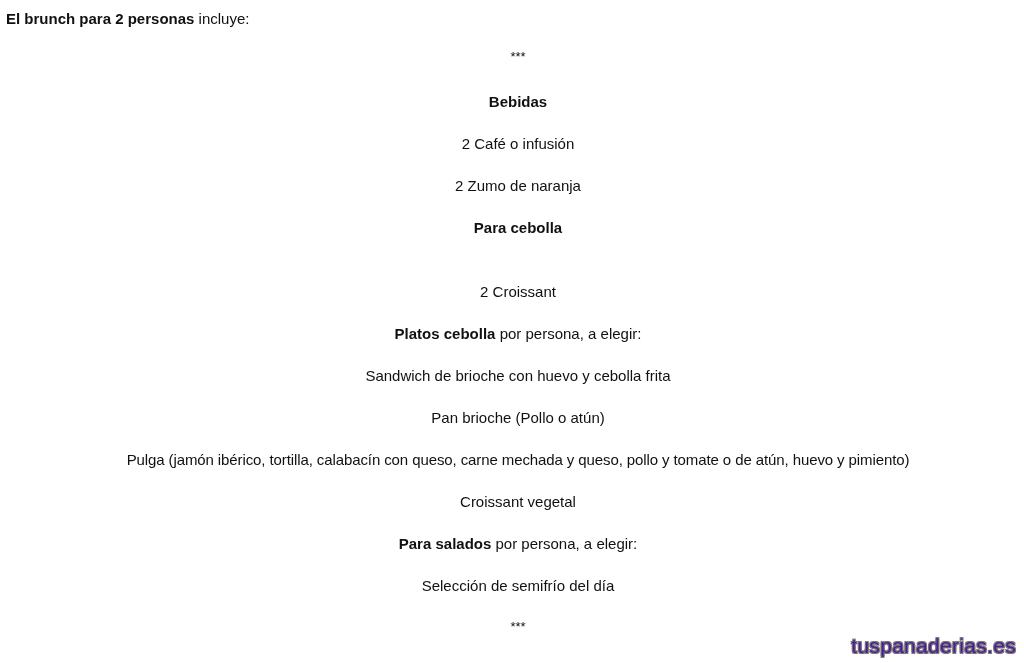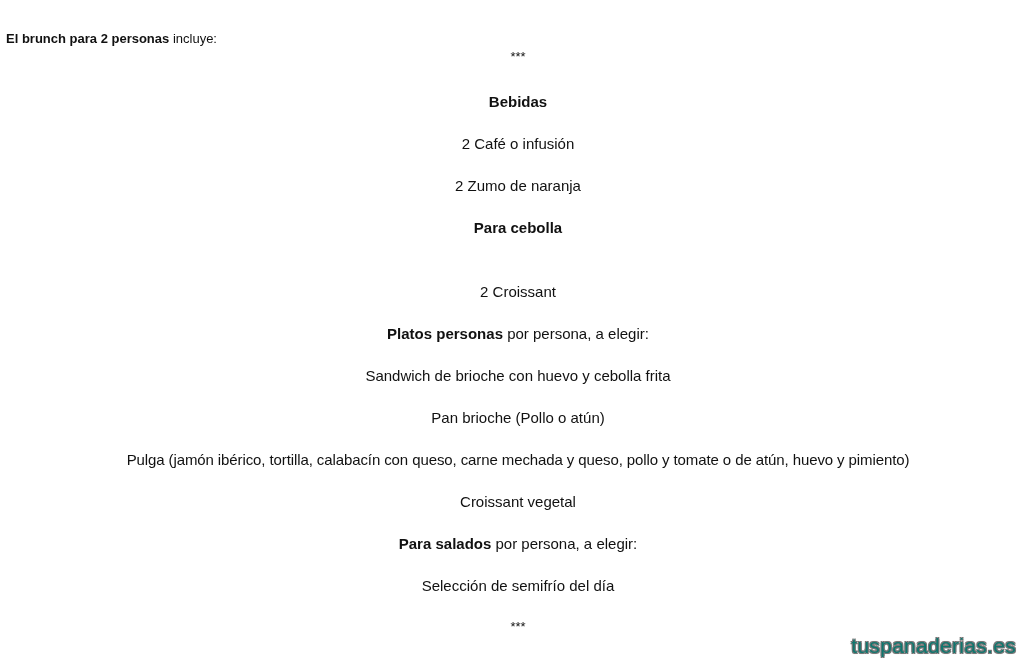--- a/index.html
+++ b/index.html
@@ -13,44 +13,43 @@
       position: relative;
       overflow: hidden;
       font-family: "Liberation Sans", sans-serif;
       color: #111111;
       font-size: 15px;
     }
     .intro {
       position: absolute;
       left: 6px;
       top: 10px;
-      font-size: 13px;
+      font-size: 15px;
       line-height: 18px;
       white-space: nowrap;
-      margin-top: 20px;
     }
     .intro b { font-weight: bold; }
     .line {
       position: absolute;
       left: 0;
       width: 1036px;
       text-align: center;
       font-size: 15px;
       line-height: 18px;
       white-space: nowrap;
     }
     .line b { font-weight: bold; }
     .stars { font-size: 13px; }
     .watermark {
       position: absolute;
       right: 8px;
       top: 634px;
       font-size: 21px;
       letter-spacing: 0.3px;
-      color: #0f766e;
+      color: #4c1d95;
       text-shadow:
         -1px -1px 0 #777, 1px -1px 0 #777,
         -1px 1px 0 #777, 1px 1px 0 #777,
         0 0 2px #999;
       white-space: nowrap;
     }
   </style>
 </head>
 <body>
 
@@ -60,21 +59,21 @@
 
   <div class="line stars" style="top:48px;">***</div>
 
   <div class="line" style="top:93px;"><b>Bebidas</b></div>
   <div class="line" style="top:135px;">2 Café o infusión</div>
   <div class="line" style="top:177px;">2 Zumo de naranja</div>
 
   <div class="line" style="top:219px;"><b>Para cebolla</b></div>
   <div class="line" style="top:283px;">2 Croissant</div>
 
-  <div class="line" style="top:325px;"><b>Platos personas</b><span> por persona, a elegir:</span></div>
+  <div class="line" style="top:325px;"><b>Platos cebolla</b><span> por persona, a elegir:</span></div>
   <div class="line" style="top:367px;">Sandwich de brioche con huevo y cebolla frita</div>
   <div class="line" style="top:409px;">Pan brioche (Pollo o atún)</div>
   <div class="line" style="top:451px; letter-spacing:-0.1px;">Pulga (jamón ibérico, tortilla, calabacín con queso, carne mechada y queso, pollo y tomate o de atún, huevo y pimiento)</div>
   <div class="line" style="top:493px;">Croissant vegetal</div>
 
   <div class="line" style="top:535px;"><b>Para salados</b><span> por persona, a elegir:</span></div>
   <div class="line" style="top:577px;">Selección de semifrío del día</div>
 
   <div class="line stars" style="top:618px;">***</div>
 

